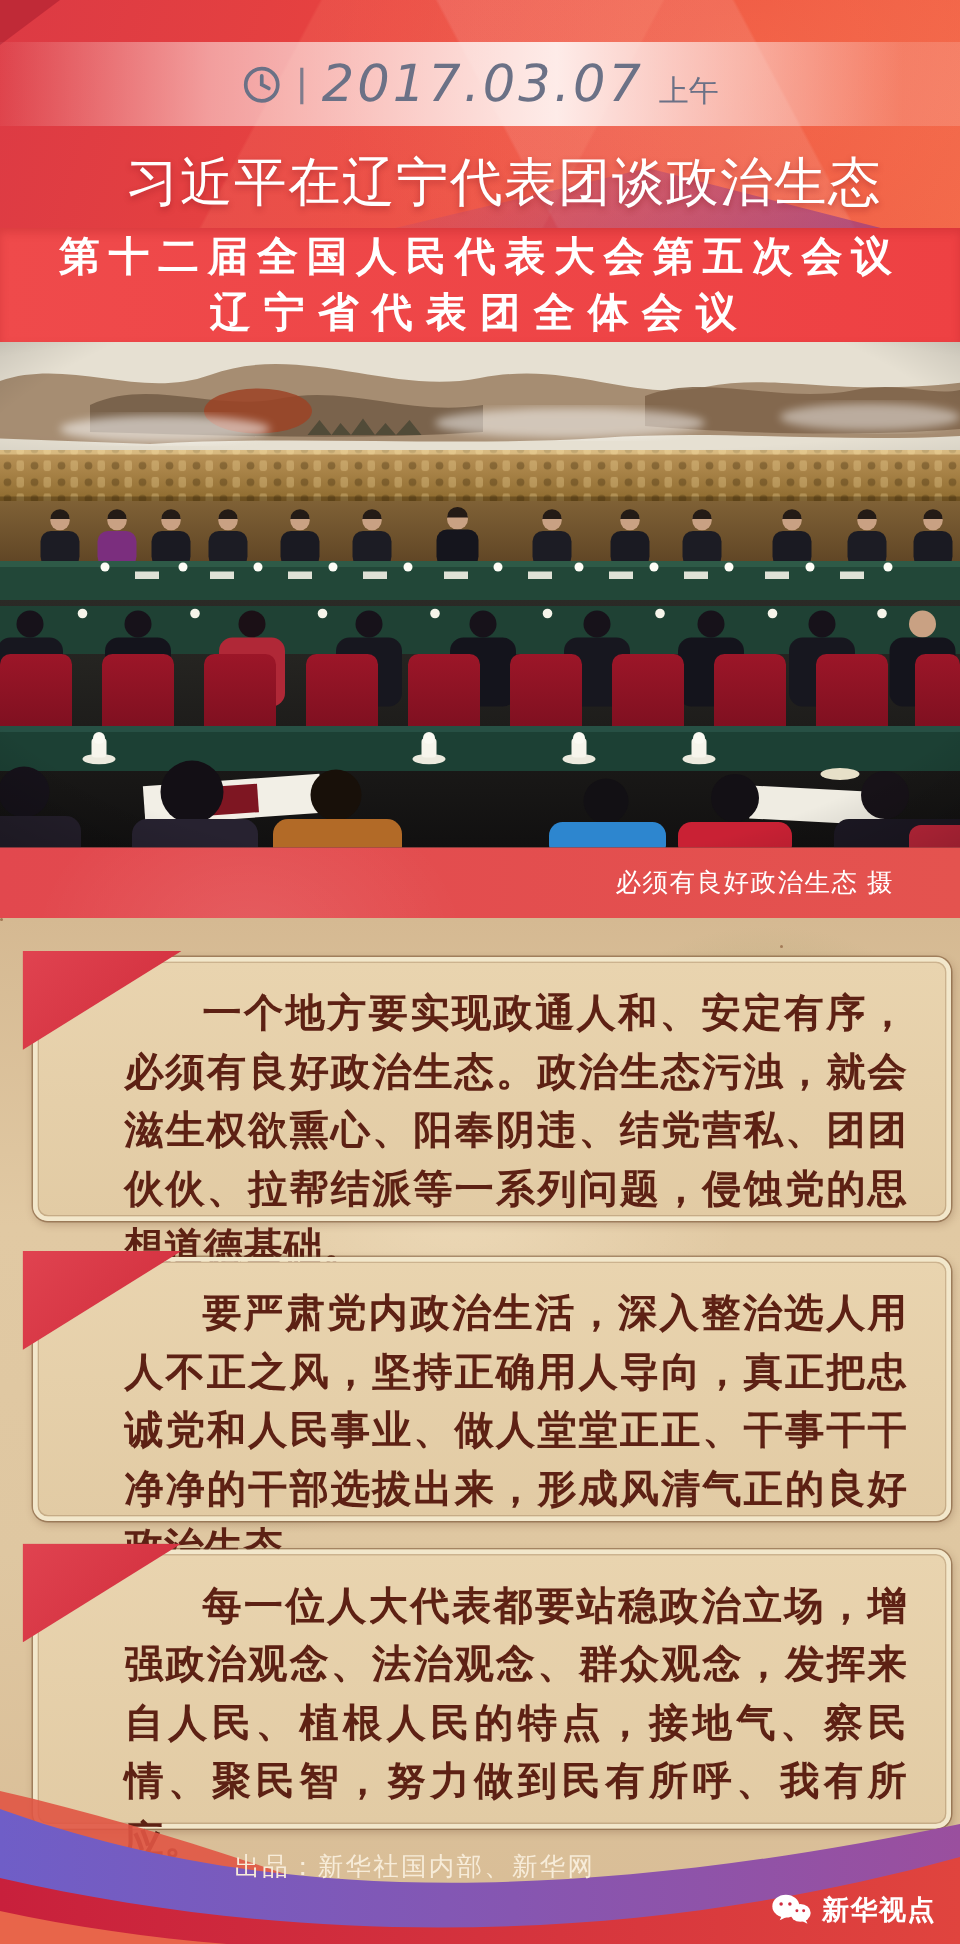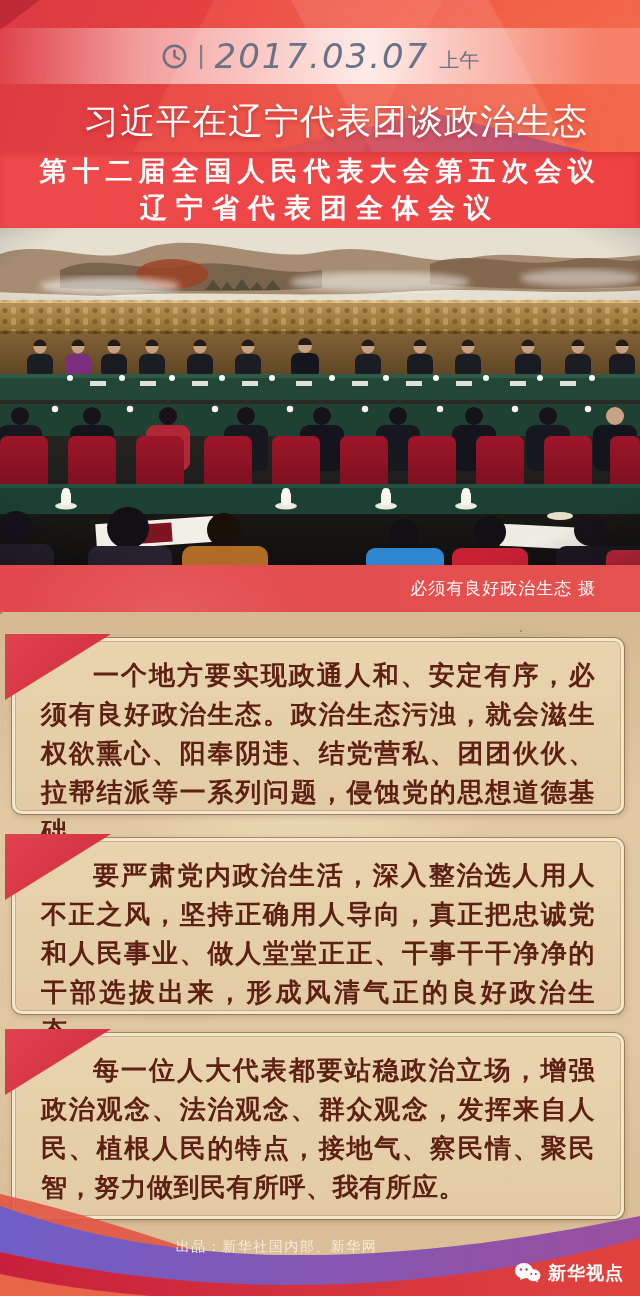--- a/index.html
+++ b/index.html
@@ -81,47 +81,48 @@
   }
   .paper .specks{
     position:absolute;left:0;top:0;width:2px;height:2px;border-radius:50%;
     background:rgba(118,62,30,.55);
     box-shadow:520px 18px 0 rgba(118,62,30,.5), 604px 84px 0 1px rgba(118,62,30,.45),
       78px 238px 0 rgba(118,62,30,.4), 566px 306px 0 rgba(118,62,30,.45),
       36px 424px 0 rgba(118,62,30,.4), 610px 520px 0 1px rgba(118,62,30,.4),
       300px 570px 0 rgba(118,62,30,.35);
   }
   .quote-card{
-    position:absolute;left:12px;width:612px;border-radius:10px;
+    position:absolute;left:22px;width:612px;border-radius:10px;
     background:linear-gradient(180deg,#e9d4af,#e2cba4);
     border:3px solid #f2e7cb;
     box-shadow:0 0 0 1px rgba(102,62,32,.45), inset 0 0 0 1px rgba(102,62,32,.22),
       1px 2px 6px rgba(80,40,20,.25);
     box-sizing:border-box;
+    padding-left:32px;
   }
   .quote-1{top:26px;height:176px;}
   .quote-2{top:226px;height:176px;}
   .quote-3{top:421px;height:186px;}
   .corner-ribbon{
     position:absolute;left:-10px;top:-7px;width:106px;height:66px;
     background:linear-gradient(135deg,#e04350,#cf2b3a);
     clip-path:polygon(0 0,100% 0,0 100%);
     filter:drop-shadow(1px 1px 1px rgba(90,20,20,.35));
   }
   .quote-text{
     padding:15px 26px 0 26px;
     font-family:"Liberation Serif",serif;font-weight:700;
     font-size:26px;line-height:39px;letter-spacing:.5px;
     color:#5d2114;text-indent:2em;text-align:justify;
   }
   
   .footer-waves{position:absolute;left:0;bottom:0;width:640px;height:120px;z-index:2;}
   .footer-producer{
     position:absolute;left:0;bottom:40px;width:553px;text-align:center;z-index:3;
-    color:#f7ecd9;font-size:14px;letter-spacing:1.5px;
+    color:#f7ecd9;font-size:17px;letter-spacing:1.5px;
   }
   .brand-badge{
     position:absolute;right:16px;bottom:11px;z-index:4;
     display:flex;align-items:center;gap:7px;color:#ffffff;
     font-size:18px;letter-spacing:1px;font-weight:700;
   }
   .wechat-icon{width:27px;height:22px;display:block;}
 </style>
 </head>
 <body>

